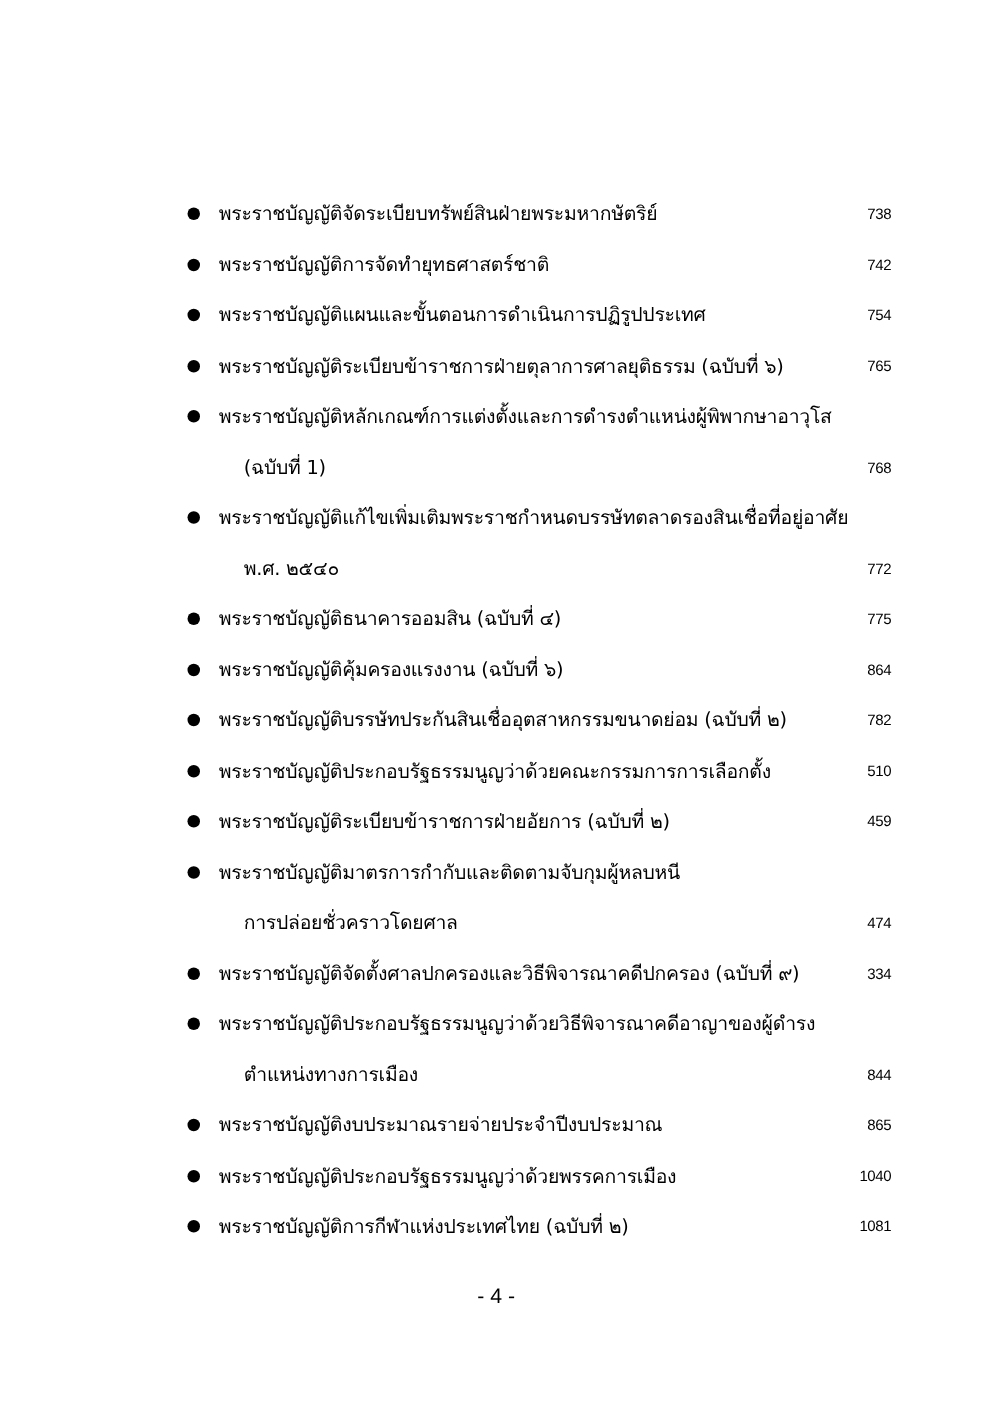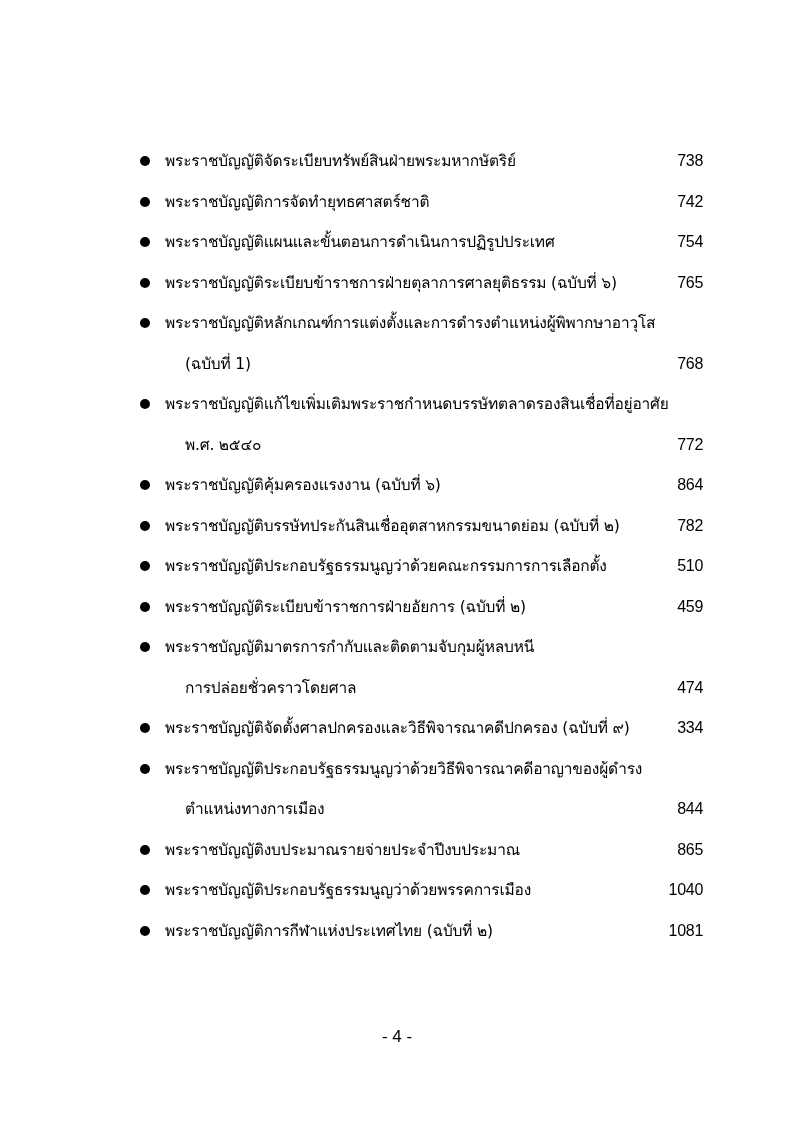--- a/index.html
+++ b/index.html
@@ -13,21 +13,21 @@
       position: relative;
       overflow: hidden;
       font-family: "DejaVu Sans", "Liberation Sans", sans-serif;
       color: #000000;
     }
     .toc {
       position: absolute;
       left: 137px;
       top: 146px;
       width: 566px;
-      margin: 0;
+      margin: 10px;
       padding: 0;
       list-style: none;
     }
     .entry {
       position: relative;
       margin: 0;
       padding: 0;
     }
     .line {
       position: relative;
@@ -53,21 +53,21 @@
     }
     .title.cont {
       left: 48px;
     }
     .page {
       position: absolute;
       right: 0;
       top: 0;
       text-align: right;
       font-family: "Liberation Sans", sans-serif;
-      font-size: 16px;
+      font-size: 12px;
       letter-spacing: -0.3px;
     }
     .footer {
       position: absolute;
       left: 0;
       width: 794px;
       top: 1027px;
       text-align: center;
       font-family: "Liberation Sans", sans-serif;
       font-size: 17px;
@@ -125,20 +125,27 @@
     <div class="line">
       <span class="bullet"></span>
       <span class="title">พระราชบัญญัติแก้ไขเพิ่มเติมพระราชกำหนดบรรษัทตลาดรองสินเชื่อที่อยู่อาศัย</span>
     </div>
     <div class="line">
       <span class="title cont">พ.ศ. ๒๕๔๐</span>
       <span class="page">772</span>
     </div>
   </li>
 
+  <li class="entry">
+    <div class="line">
+      <span class="bullet"></span>
+      <span class="title">พระราชบัญญัติธนาคารออมสิน (ฉบับที่ ๔)</span>
+      <span class="page">775</span>
+    </div>
+  </li>
 
   <li class="entry">
     <div class="line">
       <span class="bullet"></span>
       <span class="title">พระราชบัญญัติคุ้มครองแรงงาน (ฉบับที่ ๖)</span>
       <span class="page">864</span>
     </div>
   </li>
 
   <li class="entry">

